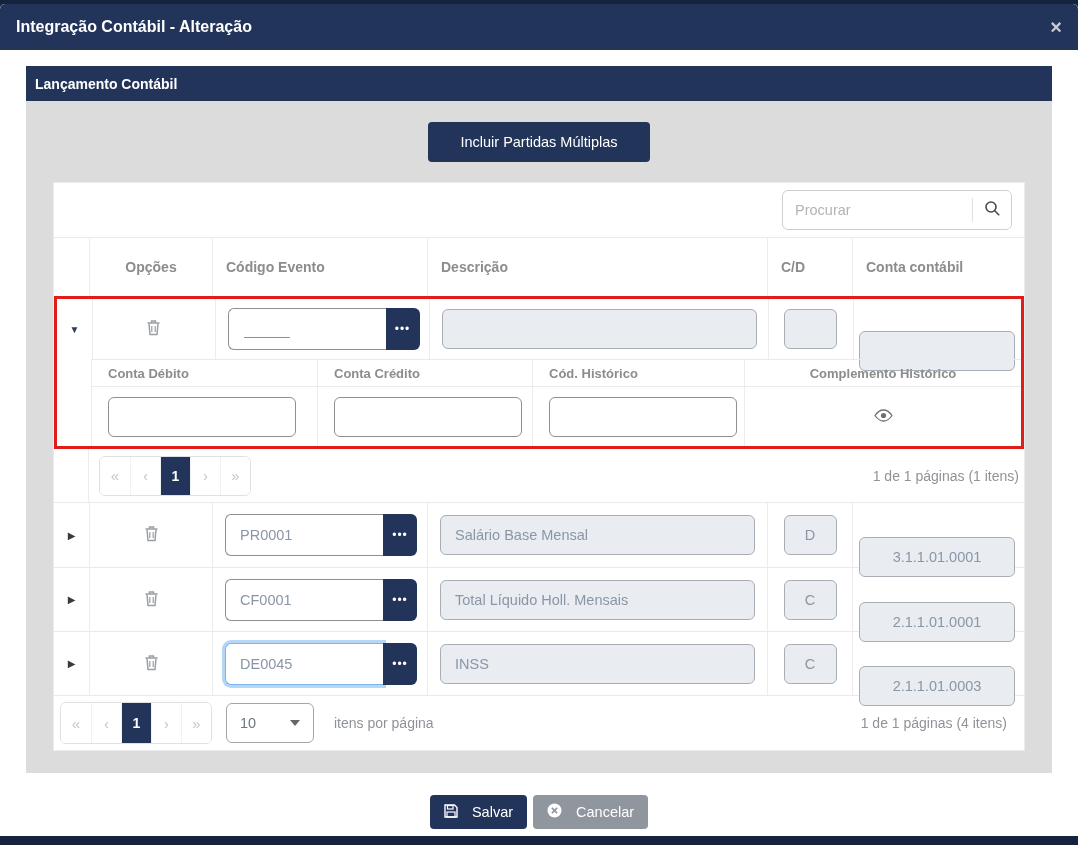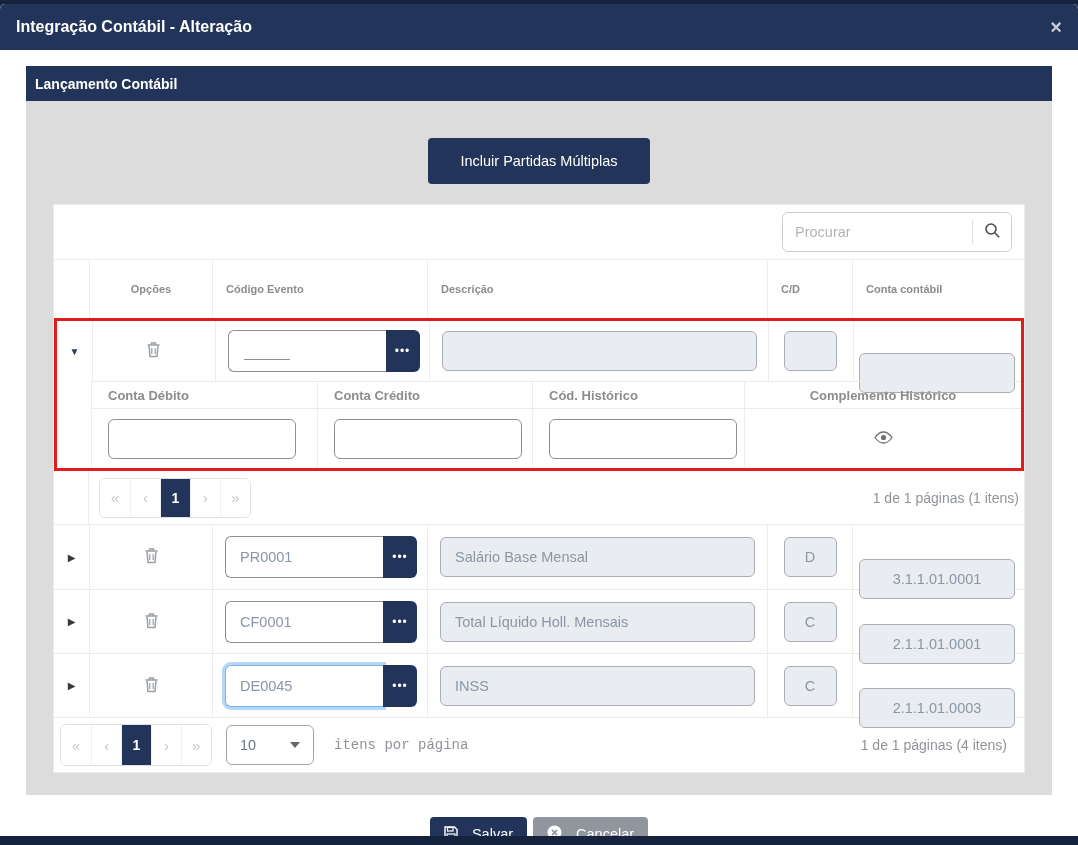--- a/index.html
+++ b/index.html
@@ -9,32 +9,32 @@
   .modal { position:absolute; top:4px; left:0; width:1078px; height:837px; background:#fff; border-radius:5px 5px 0 0; overflow:hidden; }
   .modal-header { height:46px; background:#223459; display:flex; align-items:center; padding:0 16px; border-radius:5px 5px 0 0;gap:10px; }
   .modal-title { color:#fff; font-size:16px; font-weight:bold; }
   .modal-close { margin-left:auto; color:#c7ccd6; font-size:20px; font-weight:bold; cursor:pointer; line-height:1; }
 
   .panel { margin:16px 26px 0 26px; }
   .panel-header { height:35px; background:#223459; display:flex; align-items:center; padding:0 9px; }
   .panel-title { color:#fff; font-size:14px; font-weight:bold; }
   .panel-body { background:#dcdcdc; padding:21px 27px 22px 27px; }
 
-  .include-btn { display:flex; align-items:center; margin:16px auto 20px auto; background:#223459; color:#fff; border:none; border-radius:4px; height:46px; padding:0 32px; font-size:14.5px; font-family:inherit; cursor:pointer; }
+  .include-btn { display:flex; align-items:center; margin:0 auto 20px auto; background:#223459; color:#fff; border:none; border-radius:4px; height:40px; padding:0 32px; font-size:14.5px; font-family:inherit; cursor:pointer; }
 
   .table-card { background:#fff; width:100%; border:1px solid #ececec; }
   .search-row { display:flex; justify-content:flex-end; align-items:center; height:54px; padding:0 12px; }
   .search-box { width:230px; height:40px; border:1px solid #cfcfcf; border-radius:6px; display:flex; align-items:center; background:#fff; overflow:hidden; }
   .search-box input { flex:1; min-width:0; border:none; outline:none; padding:0 12px; font-size:14.5px; color:#555; font-family:inherit; }
   .search-box input::placeholder { color:#b4b4b4; }
   .search-divider { width:1px; height:24px; background:#e0e0e0; }
   .search-btn { width:38px; height:100%; background:#fff; border:none; display:flex; align-items:center; justify-content:center; cursor:pointer; }
 
   .thead { display:flex; border-top:1px solid #eaeaea; height:59px; }
-  .th { display:flex; align-items:center; color:#8c8c8c; font-weight:bold; font-size:11px; border-left:1px solid #ededed; padding-left:13px; }
+  .th { display:flex; align-items:center; color:#8c8c8c; font-weight:bold; font-size:14px; border-left:1px solid #ededed; padding-left:13px; }
   .th:first-child { border-left:none; }
   .th.center { justify-content:center; padding-left:0; }
 
   .c-caret { width:35px; } .c-opt { width:123px; } .c-code { width:215px; }
   .c-desc { width:340px; } .c-cd { width:85px; } .c-acct { width:169px; }
 
   .trow { display:flex; align-items:center; height:64px; border-top:1px solid #eaeaea; }
   .td { display:flex; align-items:center; height:100%; border-left:1px solid #ededed; }
   .td:first-child { border-left:none; }
   .td.center { justify-content:center; }
@@ -77,21 +77,21 @@
   .pg { width:30px; height:38px; display:flex; align-items:center; justify-content:center; color:#c2c6cb; font-size:15px; border-left:1px solid #f0f1f2; background:#fff; border-top:none; border-bottom:none; border-right:none; cursor:pointer; font-family:inherit; }
   .pg:first-child { border-left:none; }
   .pg.active { background:#223459; color:#fff; font-weight:bold; font-size:14px; }
   .pg-summary { margin-left:auto; color:#8f9398; font-size:14px; padding-right:5px; }
 
   .bottom-bar { display:flex; align-items:center; height:55px; border-top:1px solid #eaeaea; padding:0 12px 0 6px; }
   .bottom-bar .pager { margin-left:0; }
   .bottom-bar .pg { height:40px; }
   .page-size { width:88px; height:40px; border:1px solid #a5a5a5; border-radius:6px; display:flex; align-items:center; justify-content:space-between; padding:0 13px; color:#6d7680; font-size:14.5px; background:#fff; margin-left:14px; cursor:pointer; }
   .dd-arrow { width:0; height:0; border-left:5px solid transparent; border-right:5px solid transparent; border-top:6px solid #666; }
-  .page-size-label { color:#8f9398; font-size:14px; margin-left:20px;font-family:Liberation Mono, monospace; }
+  .page-size-label { color:#8f9398; font-size:14px; margin-left:20px; }
 
   .footer { display:flex; justify-content:center; gap:6px; margin-top:22px; }
   .btn { border:none; border-radius:4px; height:34px; padding:0 14px; font-weight:normal; font-size:14.5px; display:inline-flex; align-items:center; gap:14px; color:#fff; cursor:pointer; font-family:inherit; }
   .btn-save { background:#223459; }
   .btn-cancel { background:#8f969e; }
 
   .bottom-strip { position:absolute; bottom:0; left:0; width:100%; height:5px; background:#16233f; }
 </style>
 </head>
 <body>

